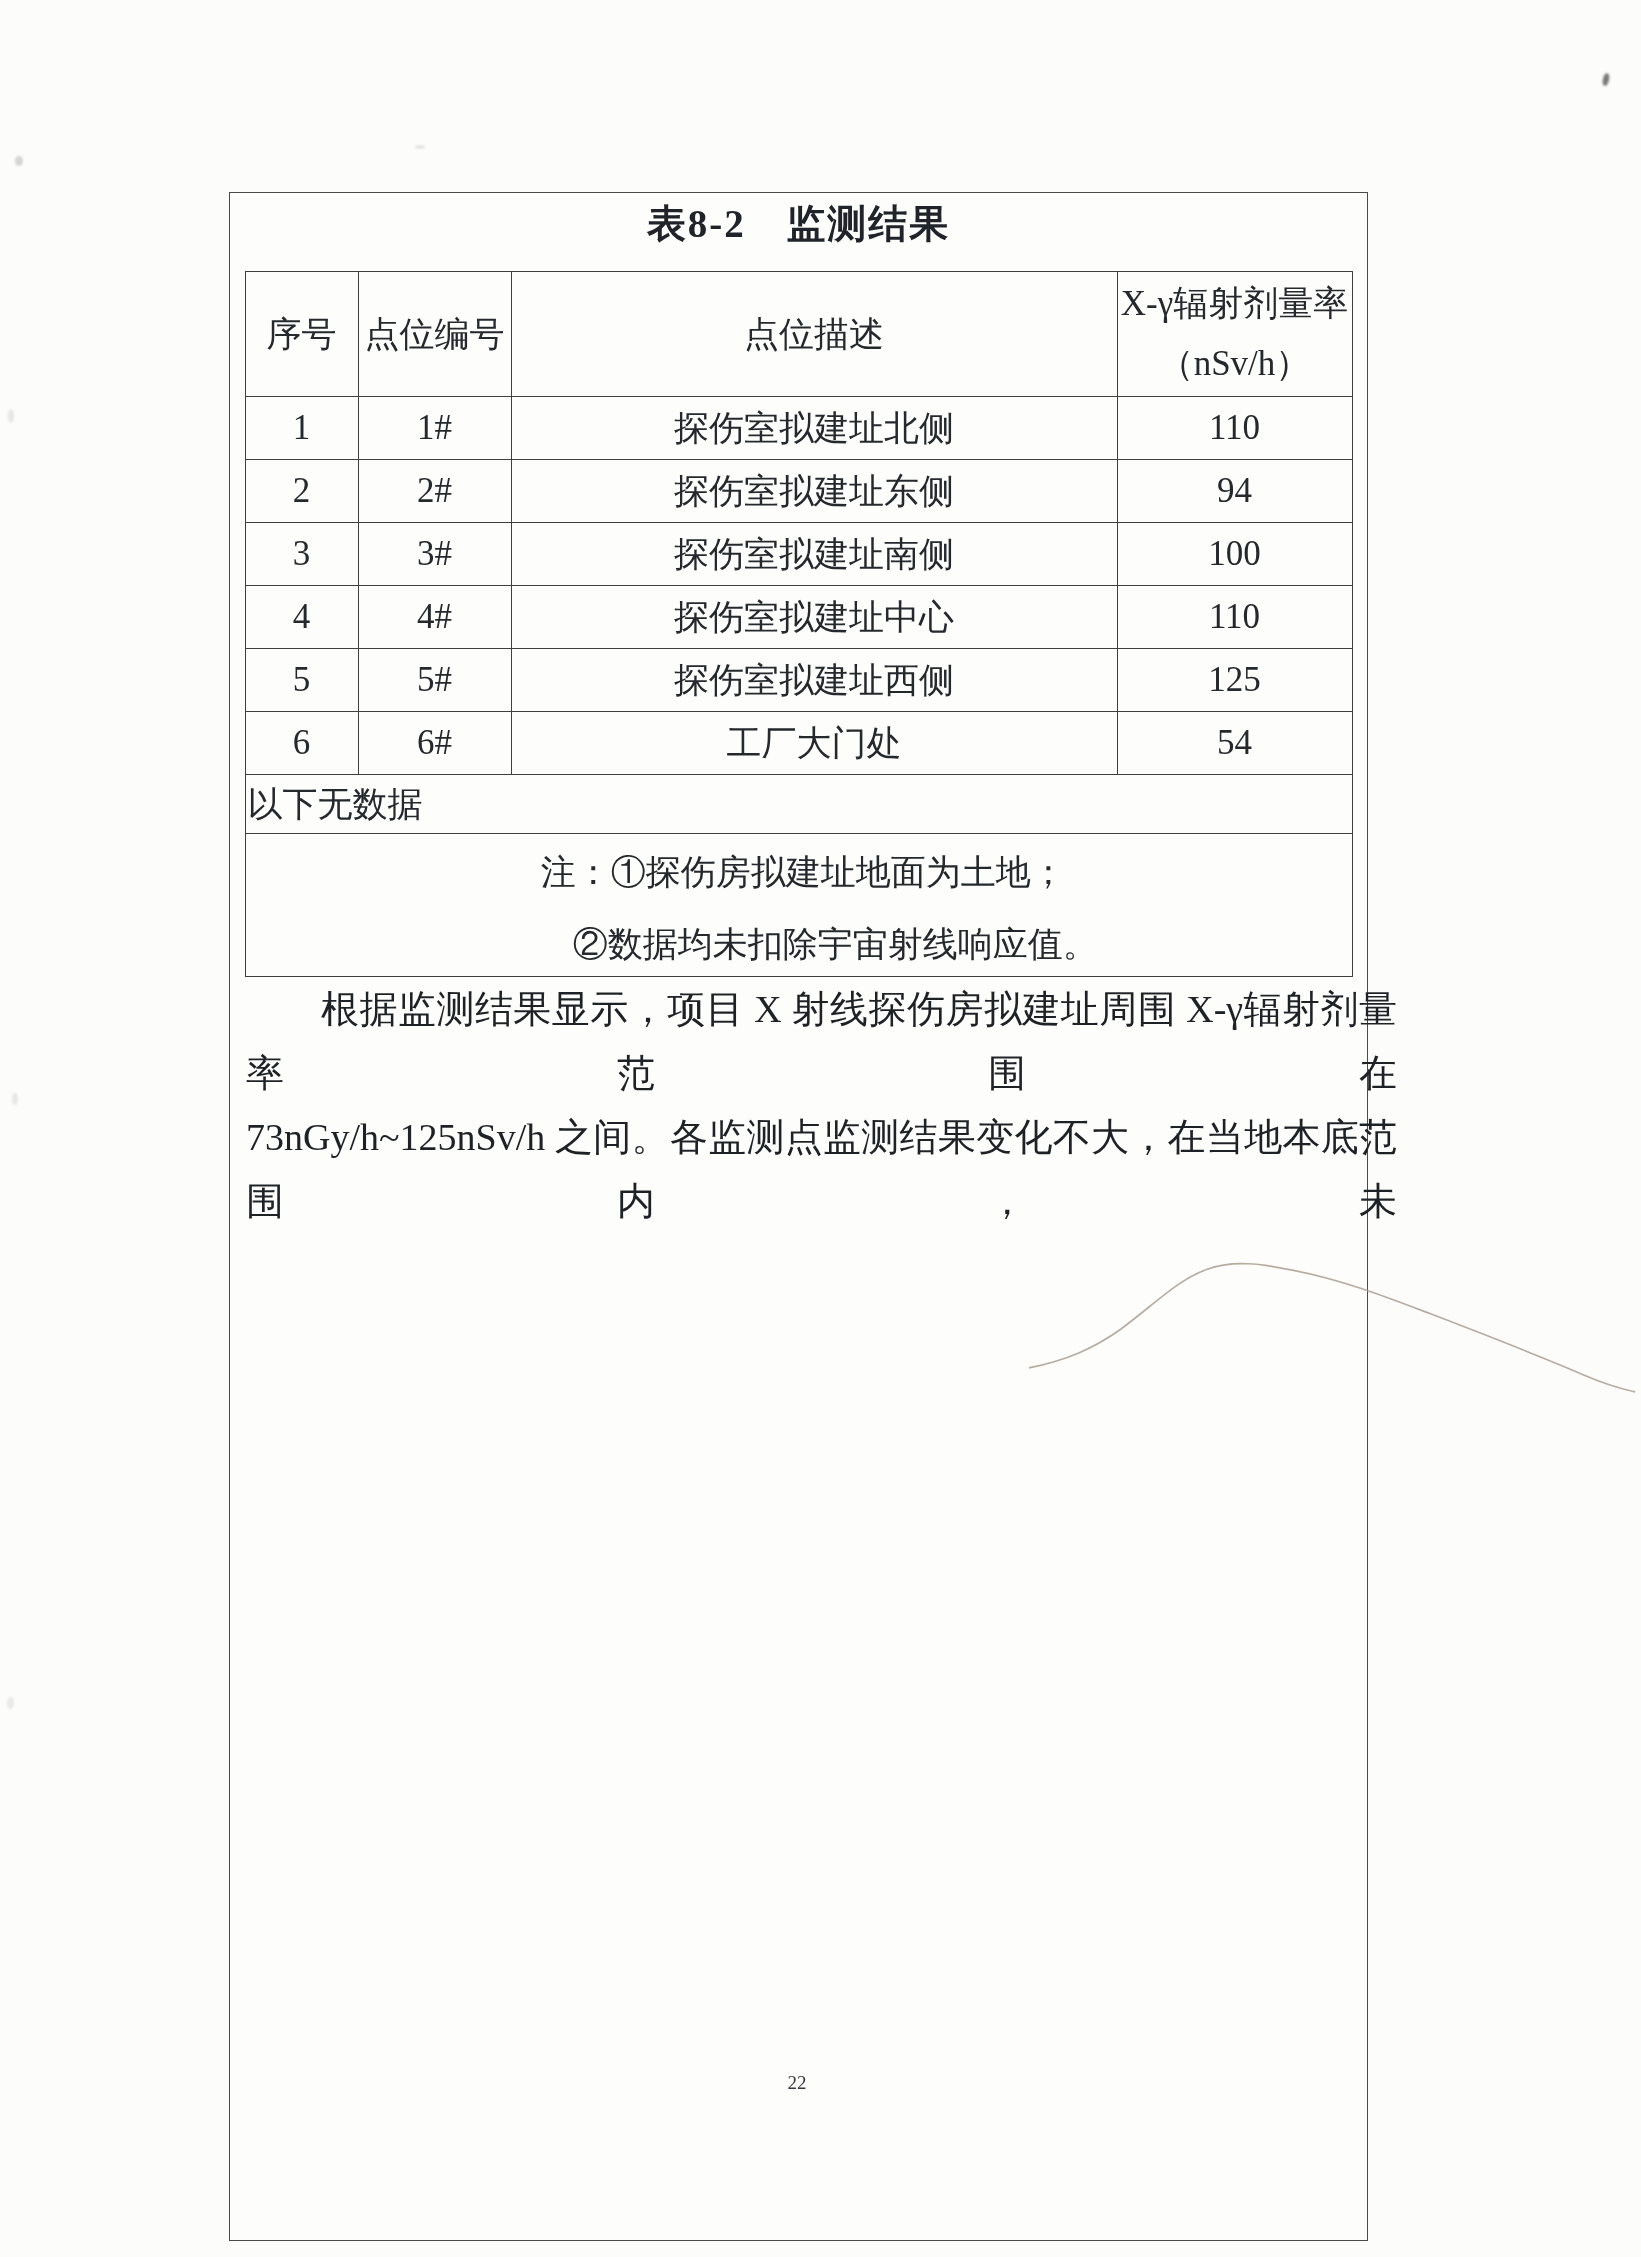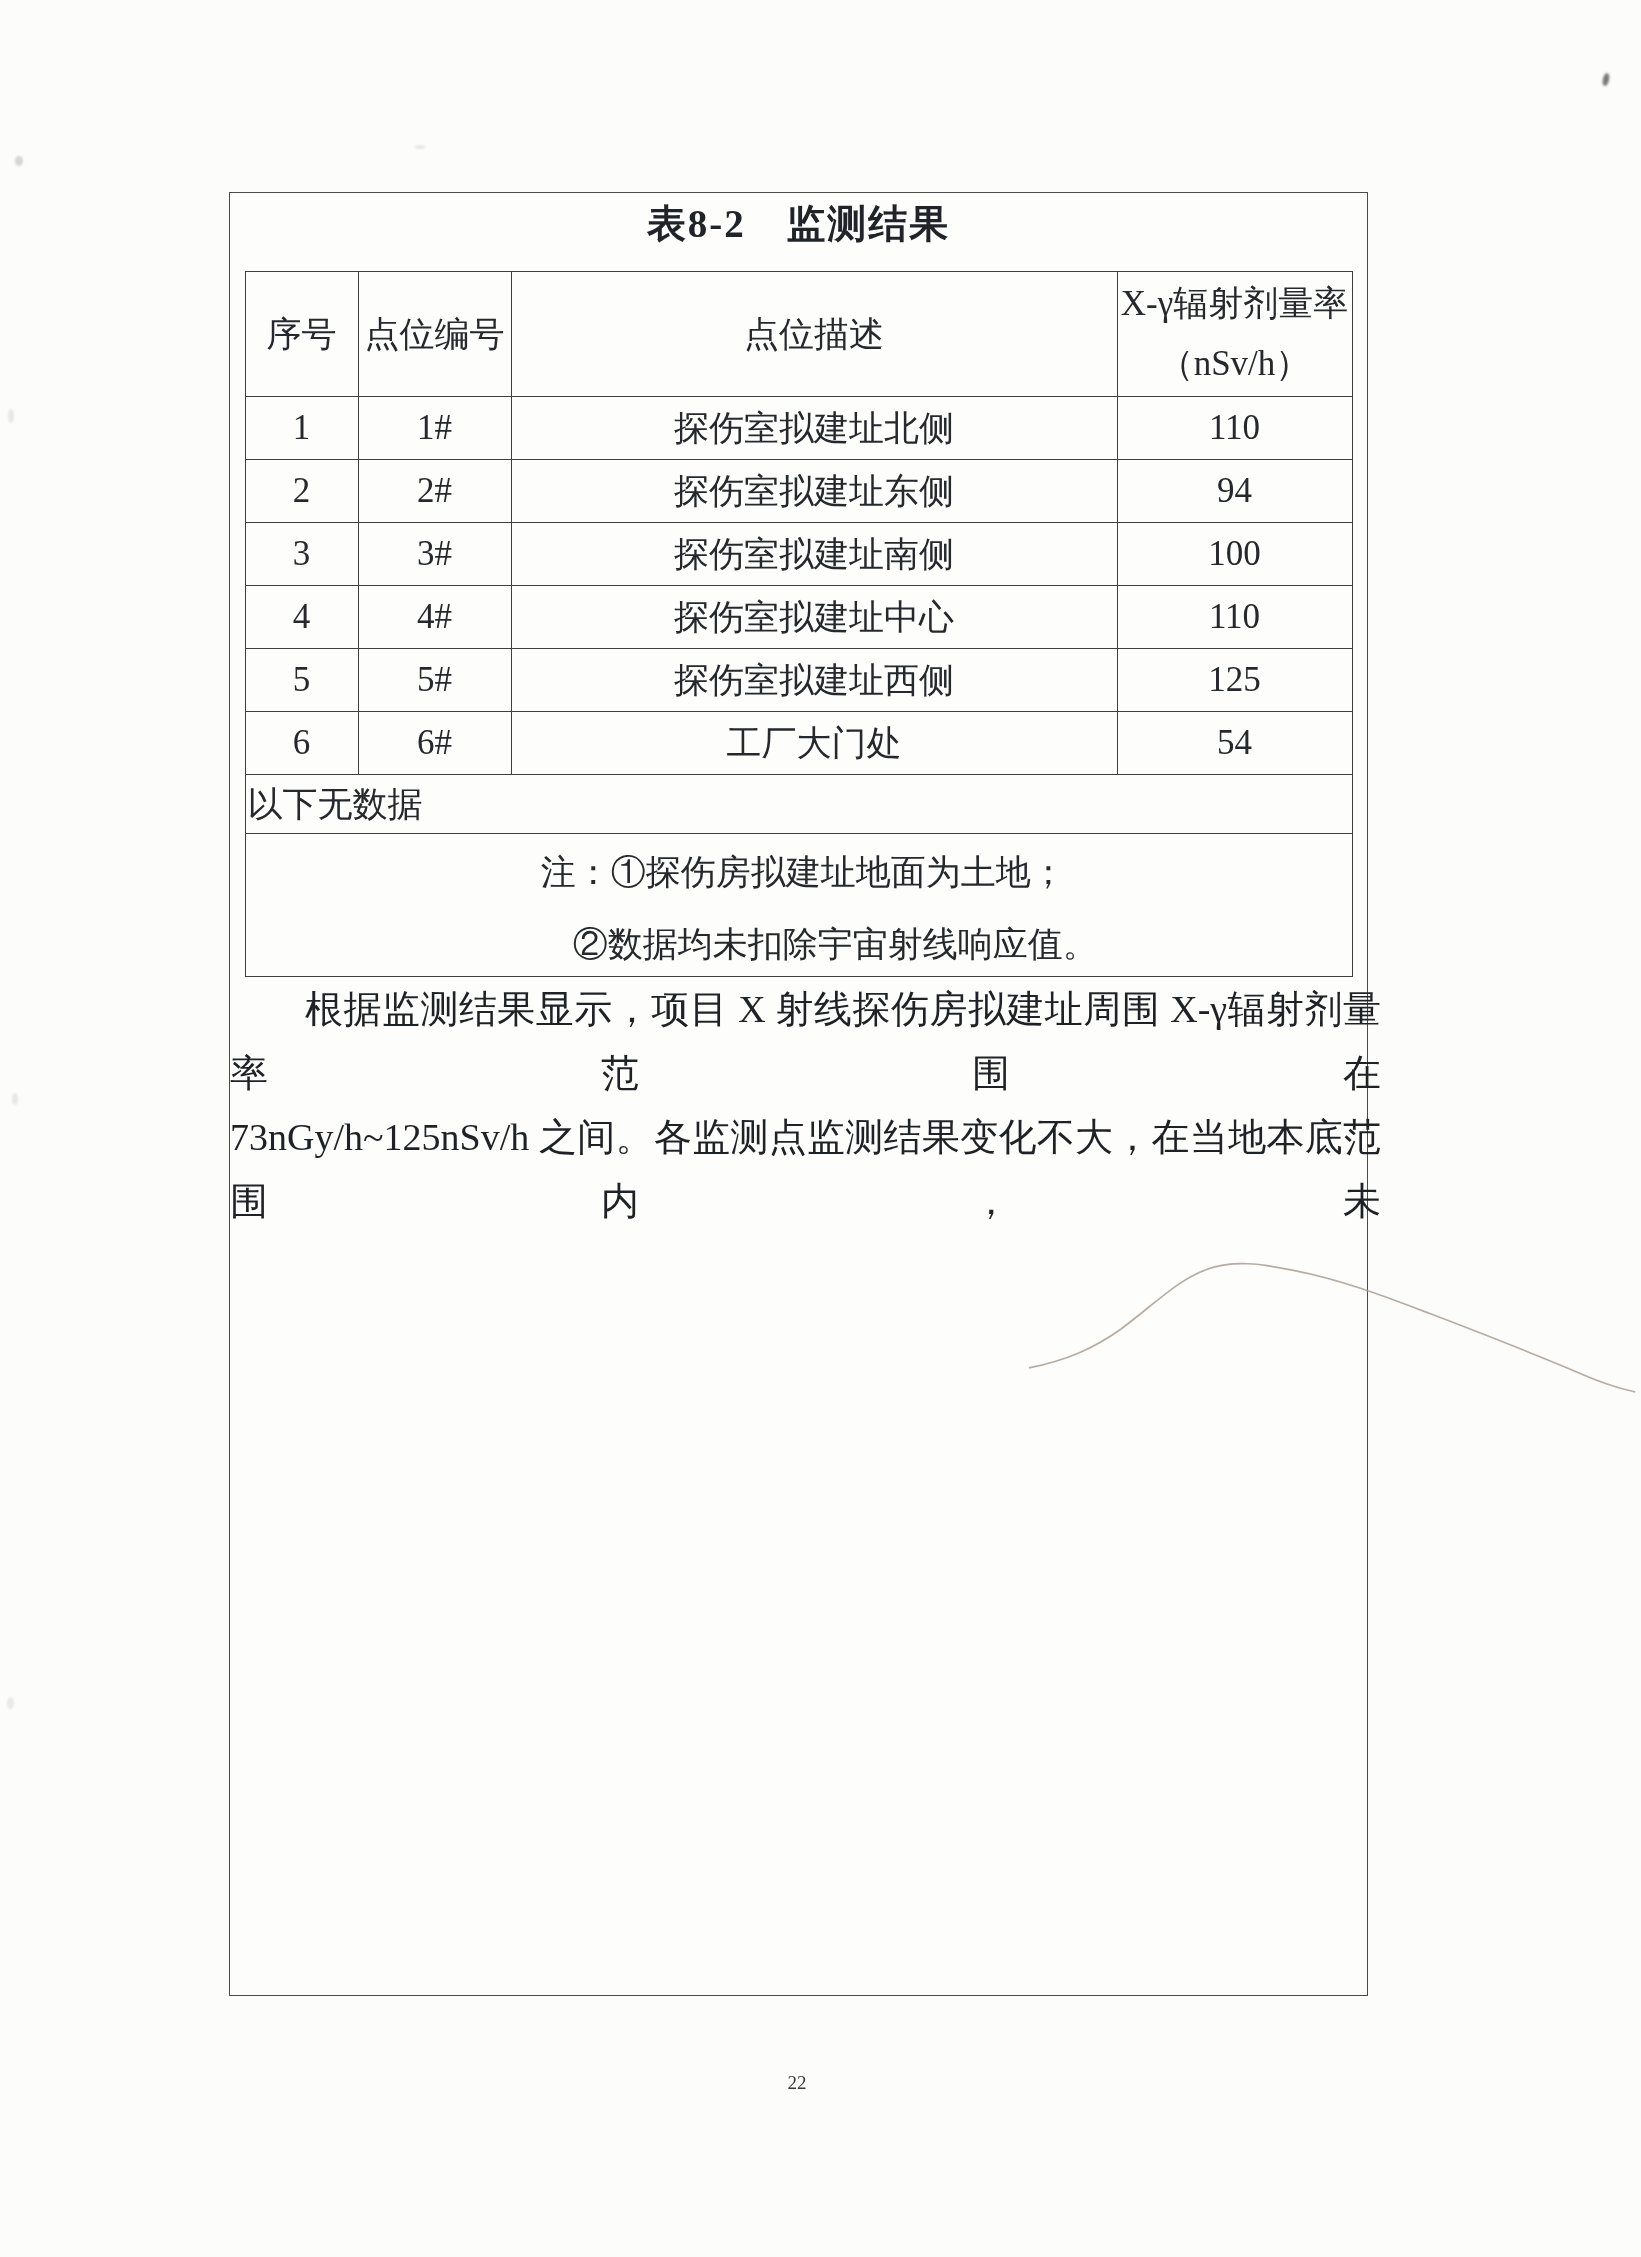--- a/index.html
+++ b/index.html
@@ -7,21 +7,21 @@
     position:relative;
     width:1641px;height:2257px;
     background:#fcfcfa;
     font-family:"Liberation Serif","DejaVu Serif",serif;
     color:#262626;
     overflow:hidden;
   }
   
   .outer-box{
     position:absolute;left:229px;top:192px;
-    width:1139px;height:1804px;
+    width:1139px;height:2049px;
     border:1.9px solid #4a4a48;
     box-sizing:border-box;
     background:#fdfdfb;
   }
   .table-title{
     position:absolute;left:0;top:0;width:100%;height:62px;
     display:flex;align-items:center;justify-content:center;
     font-size:39px;font-weight:bold;letter-spacing:1.9px;
     color:#20242a;
   }
@@ -46,21 +46,21 @@
   .body-row td{height:62px;}
   td.no-data-cell{
     height:58px;text-align:left;padding-left:2px;
   }
   td.notes-cell{
     height:127px;text-align:center;vertical-align:top;
     padding:15.4px 0 0 9.7px;
   }
   .note-line2{margin:25px 0 0 64px;}
   .paragraph{
-    position:absolute;left:230px;top:977px;width:1151px;
+    position:absolute;left:246px;top:977px;width:1151px;
     font-size:38px;line-height:64px;color:#1e2125;
   }
   .para-line{text-align:justify;text-align-last:justify;}
   .para-line.first{text-indent:75px;}
   .para-line.last{text-align:left;text-align-last:left;}
   .page-number{
     position:absolute;left:739px;top:2072px;width:116px;
     text-align:center;font-size:19px;color:#35383c;
   }
   

